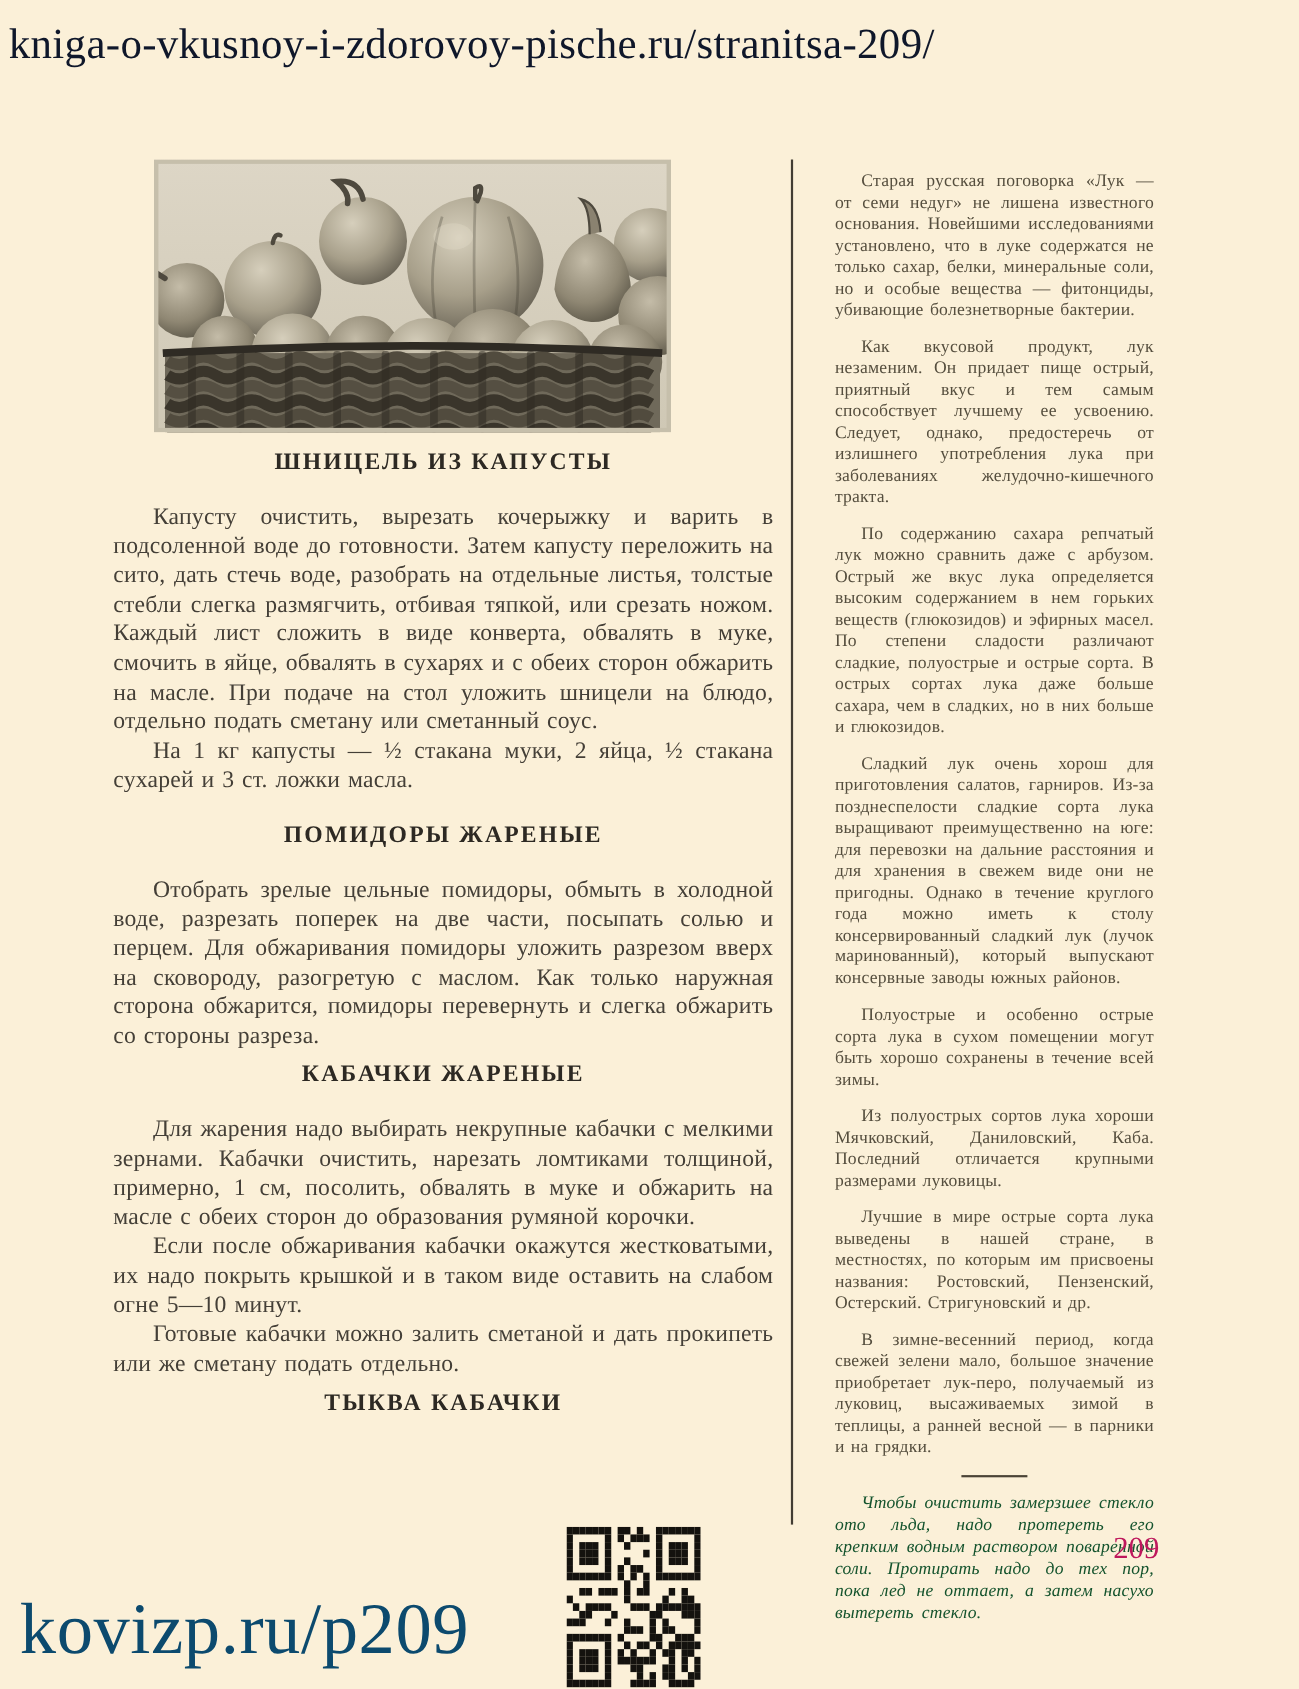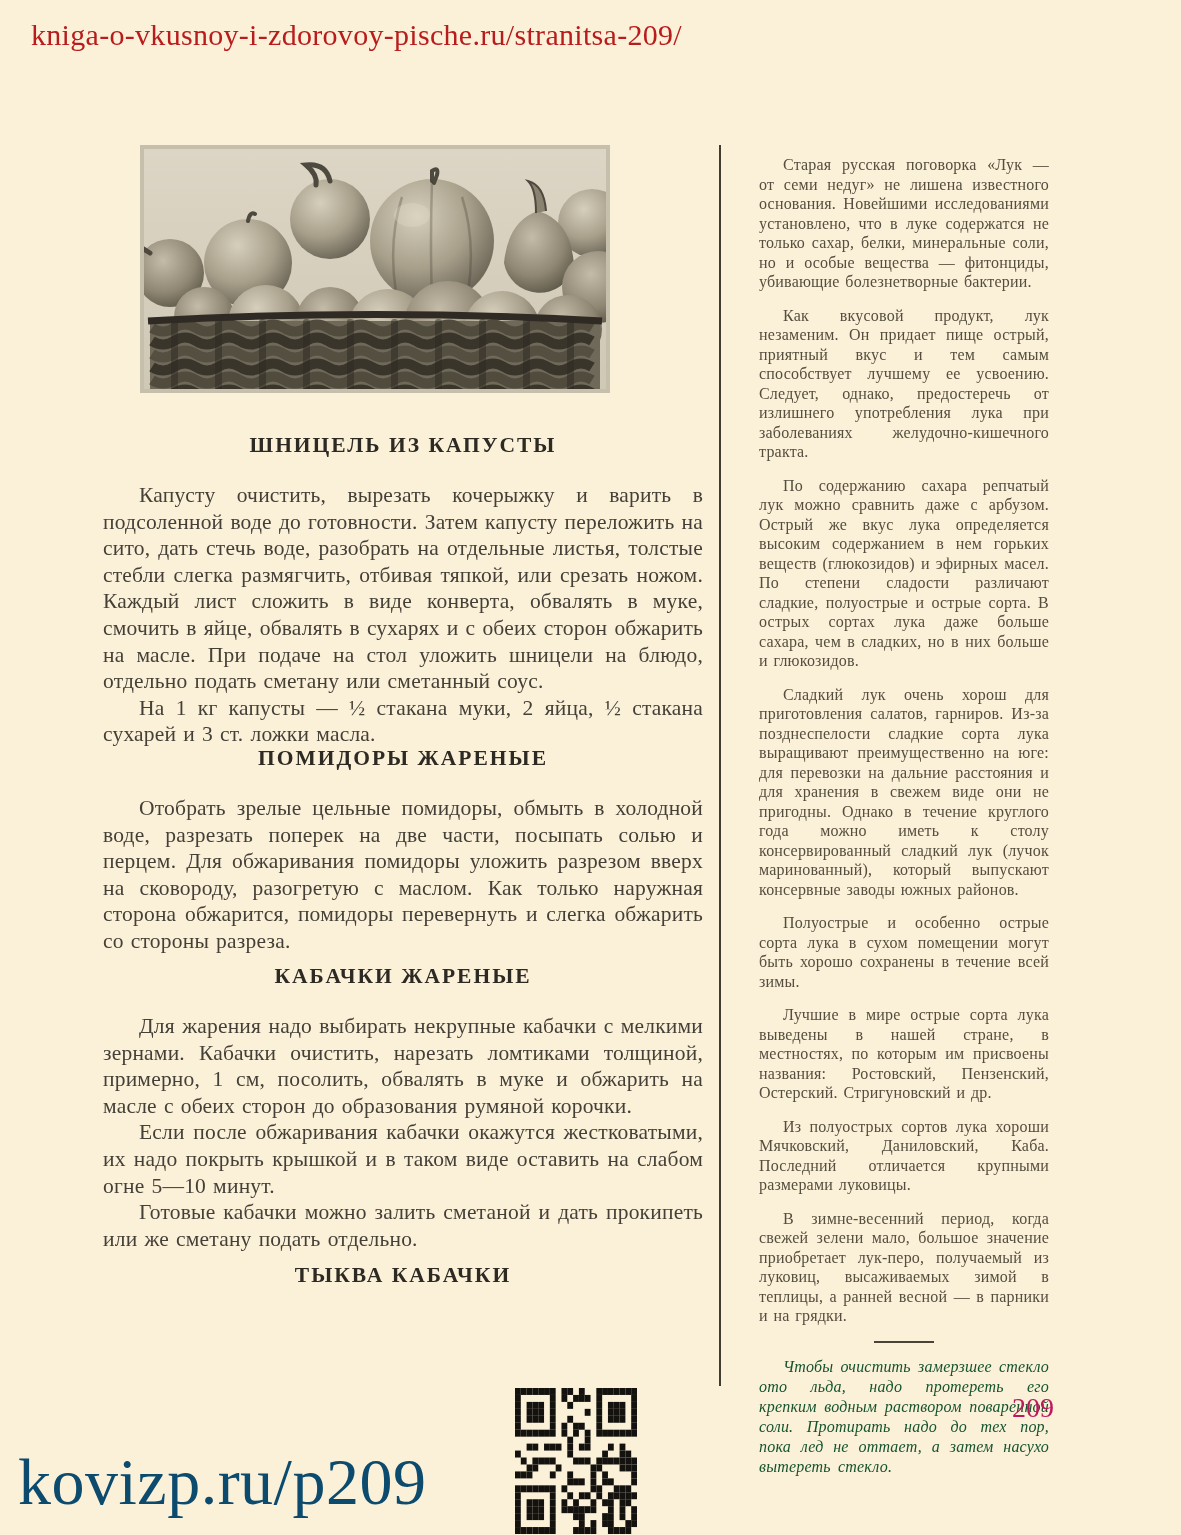--- a/index.html
+++ b/index.html
@@ -2,36 +2,36 @@
 <html lang="ru"><head>
 <meta charset="utf-8">
 <style>
   html,body{margin:0;padding:0;background:#fbf0d8;}
   .page{
     position:relative;width:1181px;height:1535px;overflow:hidden;
     background:#fbf0d8;color:#443f37;
     font-family:"Liberation Serif","DejaVu Serif",serif;
   }
   .site-url{
-    position:absolute;left:31px;top:18px;
-    font-size:30px;color:#b91c1c;letter-spacing:.3px;white-space:nowrap;
+    position:absolute;left:8px;top:18px;
+    font-size:39px;color:#0f172a;letter-spacing:.3px;white-space:nowrap;
   }
   .photo-frame{position:absolute;left:140px;top:145px;width:470px;height:248px;}
   .photo-frame svg{display:block;width:100%;height:100%;}
   .v-divider{position:absolute;left:719px;top:145px;width:2px;height:1241px;background:#423d33;}
   .recipe{position:absolute;left:103px;width:600px;text-align:justify;}
   .recipe h2{
     margin:0 0 24px;text-align:center;font-size:21.5px;font-weight:bold;
     letter-spacing:2px;color:#2d2923;line-height:26px;text-indent:0;
   }
   .recipe p{
     margin:0;text-indent:36px;font-size:21.5px;line-height:26.6px;
     letter-spacing:.2px;word-spacing:1.5px;color:#443f37;
   }
-  #recipe-0{top:432px}
+  #recipe-0{top:406px}
   #recipe-1{top:745px}
   #recipe-2{top:963px}
   #recipe-3{top:1262px}
   .right-col{position:absolute;left:745px;top:141px;width:318px;text-align:justify;}
   .right-col h2{
     margin:0 0 7px;text-align:center;font-size:20px;font-weight:bold;
     letter-spacing:2px;color:#39332a;line-height:24px;
   }
   .right-col p{
     margin:14px;text-indent:24px;font-size:16px;line-height:19.5px;
@@ -150,22 +150,22 @@
   <section class="recipe" id="recipe-3">
     <h2>ТЫКВА КАБАЧКИ</h2>
   </section>
 
   <section class="right-col">
     <p>Старая русская поговорка «Лук — от семи недуг» не лишена известного основания. Новейшими исследованиями установлено, что в луке содержатся не только сахар, белки, минеральные соли, но и особые вещества — фитонциды, убивающие болезнетворные бактерии.</p>
     <p>Как вкусовой продукт, лук незаменим. Он придает пище острый, приятный вкус и тем самым способствует лучшему ее усвоению. Следует, однако, предостеречь от излишнего употребления лука при заболеваниях желудочно-кишечного тракта.</p>
     <p>По содержанию сахара репчатый лук можно сравнить даже с арбузом. Острый же вкус лука определяется высоким содержанием в нем горьких веществ (глюкозидов) и эфирных масел. По степени сладости различают сладкие, полуострые и острые сорта. В острых сортах лука даже больше сахара, чем в сладких, но в них больше и глюкозидов.</p>
     <p>Сладкий лук очень хорош для приготовления салатов, гарниров. Из-за позднеспелости сладкие сорта лука выращивают преимущественно на юге: для перевозки на дальние расстояния и для хранения в свежем виде они не пригодны. Однако в течение круглого года можно иметь к столу консервированный сладкий лук (лучок маринованный), который выпускают консервные заводы южных районов.</p>
     <p>Полуострые и особенно острые сорта лука в сухом помещении могут быть хорошо сохранены в течение всей зимы.</p>
+    <p>Из полуострых сортов лука хороши Мячковский, Даниловский, Каба. Последний отличается крупными размерами луковицы.</p>
     <p>Лучшие в мире острые сорта лука выведены в нашей стране, в местностях, по которым им присвоены названия: Ростовский, Пензенский, Остерский. Стригуновский и др.</p>
-    <p>Из полуострых сортов лука хороши Мячковский, Даниловский, Каба. Последний отличается крупными размерами луковицы.</p>
     <p>В зимне-весенний период, когда свежей зелени мало, большое значение приобретает лук-перо, получаемый из луковиц, высаживаемых зимой в теплицы, а ранней весной — в парники и на грядки.</p>
     <div class="tip-divider"></div>
     <p class="tip">Чтобы очистить замерзшее стекло ото льда, надо протереть его крепким водным раствором поваренной соли. Протирать надо до тех пор, пока лед не оттает, а затем насухо вытереть стекло.</p>
   </section>
 
   <div class="qr">
     <svg id="qr-svg" viewBox="0 0 126 126" preserveAspectRatio="none">
         <rect x="0" y="0" width="6" height="6"></rect>
         <rect x="6" y="0" width="6" height="6"></rect>
         <rect x="12" y="0" width="6" height="6"></rect>

